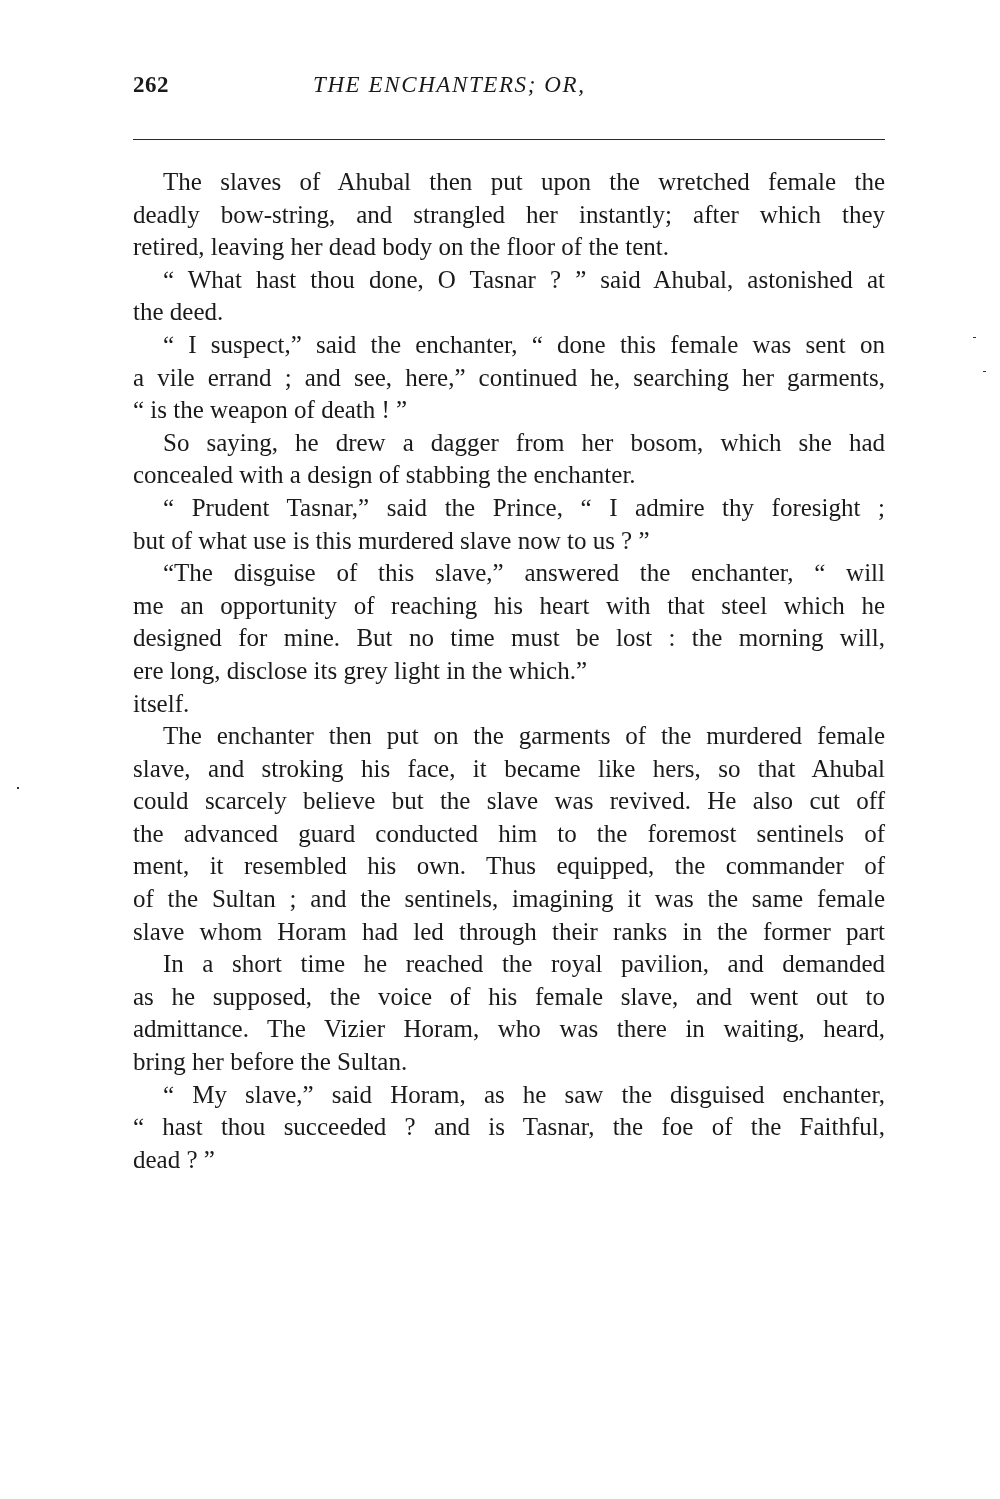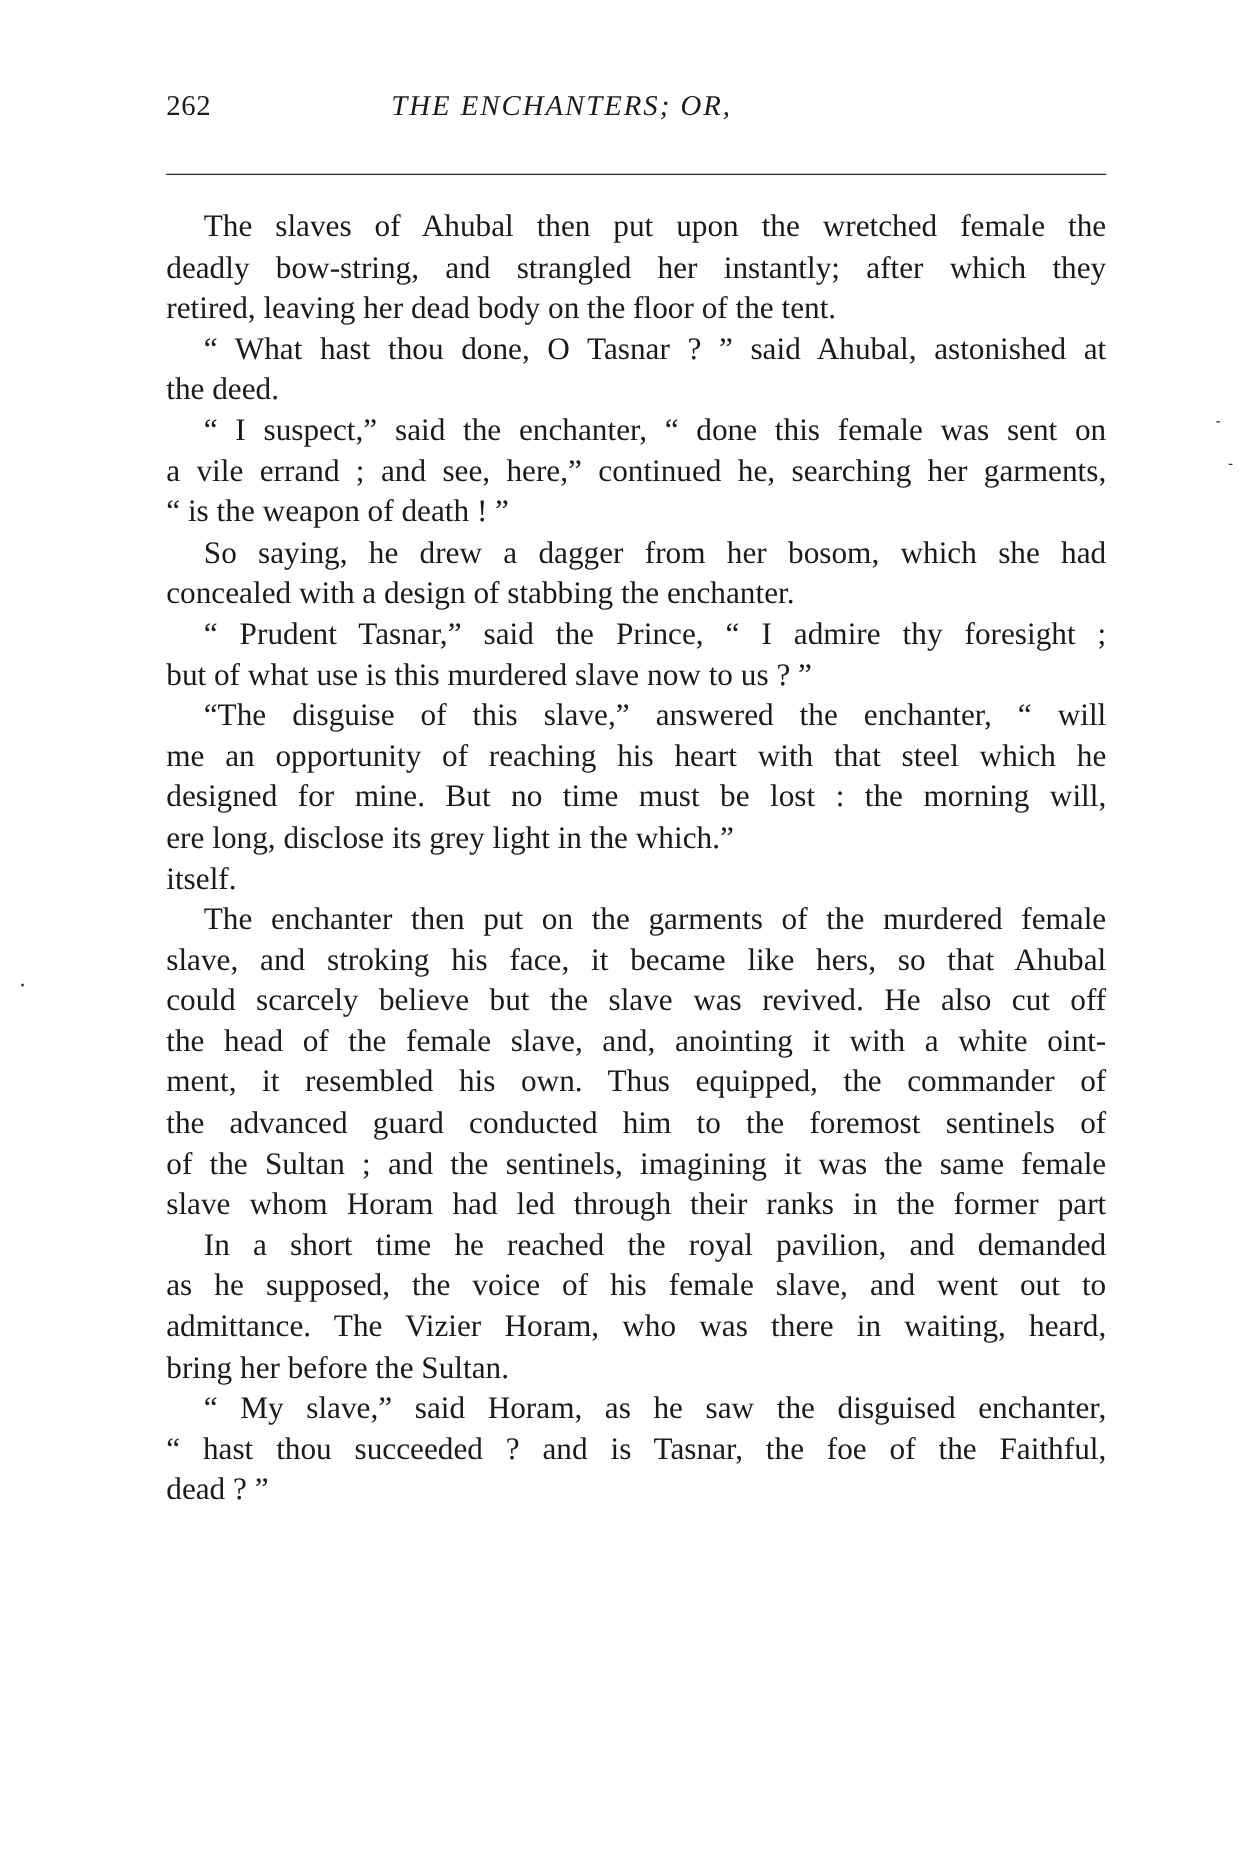--- a/index.html
+++ b/index.html
@@ -26,20 +26,21 @@
       top: 72px;
       width: 752px;
       height: 36px;
     }
     .page-number {
       position: absolute;
       left: 0;
       top: 0;
       font-size: 23px;
       letter-spacing: 0.5px;
+      font-weight: bold;
     }
     .running-title {
       position: absolute;
       left: 180px;
       top: 0;
       font-size: 23px;
       font-style: italic;
       letter-spacing: 1.6px;
     }
     .head-rule {
@@ -127,23 +128,22 @@
     </div>
 
     <div>
       <span class="line last">itself.</span>
     </div>
 
     <div>
       <span class="line indent">The enchanter then put on the garments of the murdered female</span>
       <span class="line">slave, and stroking his face, it became like hers, so that Ahubal</span>
       <span class="line">could scarcely believe but the slave was revived.  He also cut off</span>
-      <span class="line">the head of the female slave, and, anointing it with a white oint-</span>
+      <span class="line">the advanced guard conducted him to the foremost sentinels of</span>
       <span class="line">ment, it resembled his own.  Thus equipped, the commander of</span>
-      <span class="line">the advanced guard conducted him to the foremost sentinels of</span>
       <span class="line">of the Sultan ; and the sentinels, imagining it was the same female</span>
       <span class="line">slave whom Horam had led through their ranks in the former part</span>
     </div>
 
     <div>
       <span class="line indent">In a short time he reached the royal pavilion, and demanded</span>
       <span class="line">as he supposed, the voice of his female slave, and went out to</span>
       <span class="line">admittance.  The Vizier Horam, who was there in waiting, heard,</span>
       <span class="line last">bring her before the Sultan.</span>
     </div>

